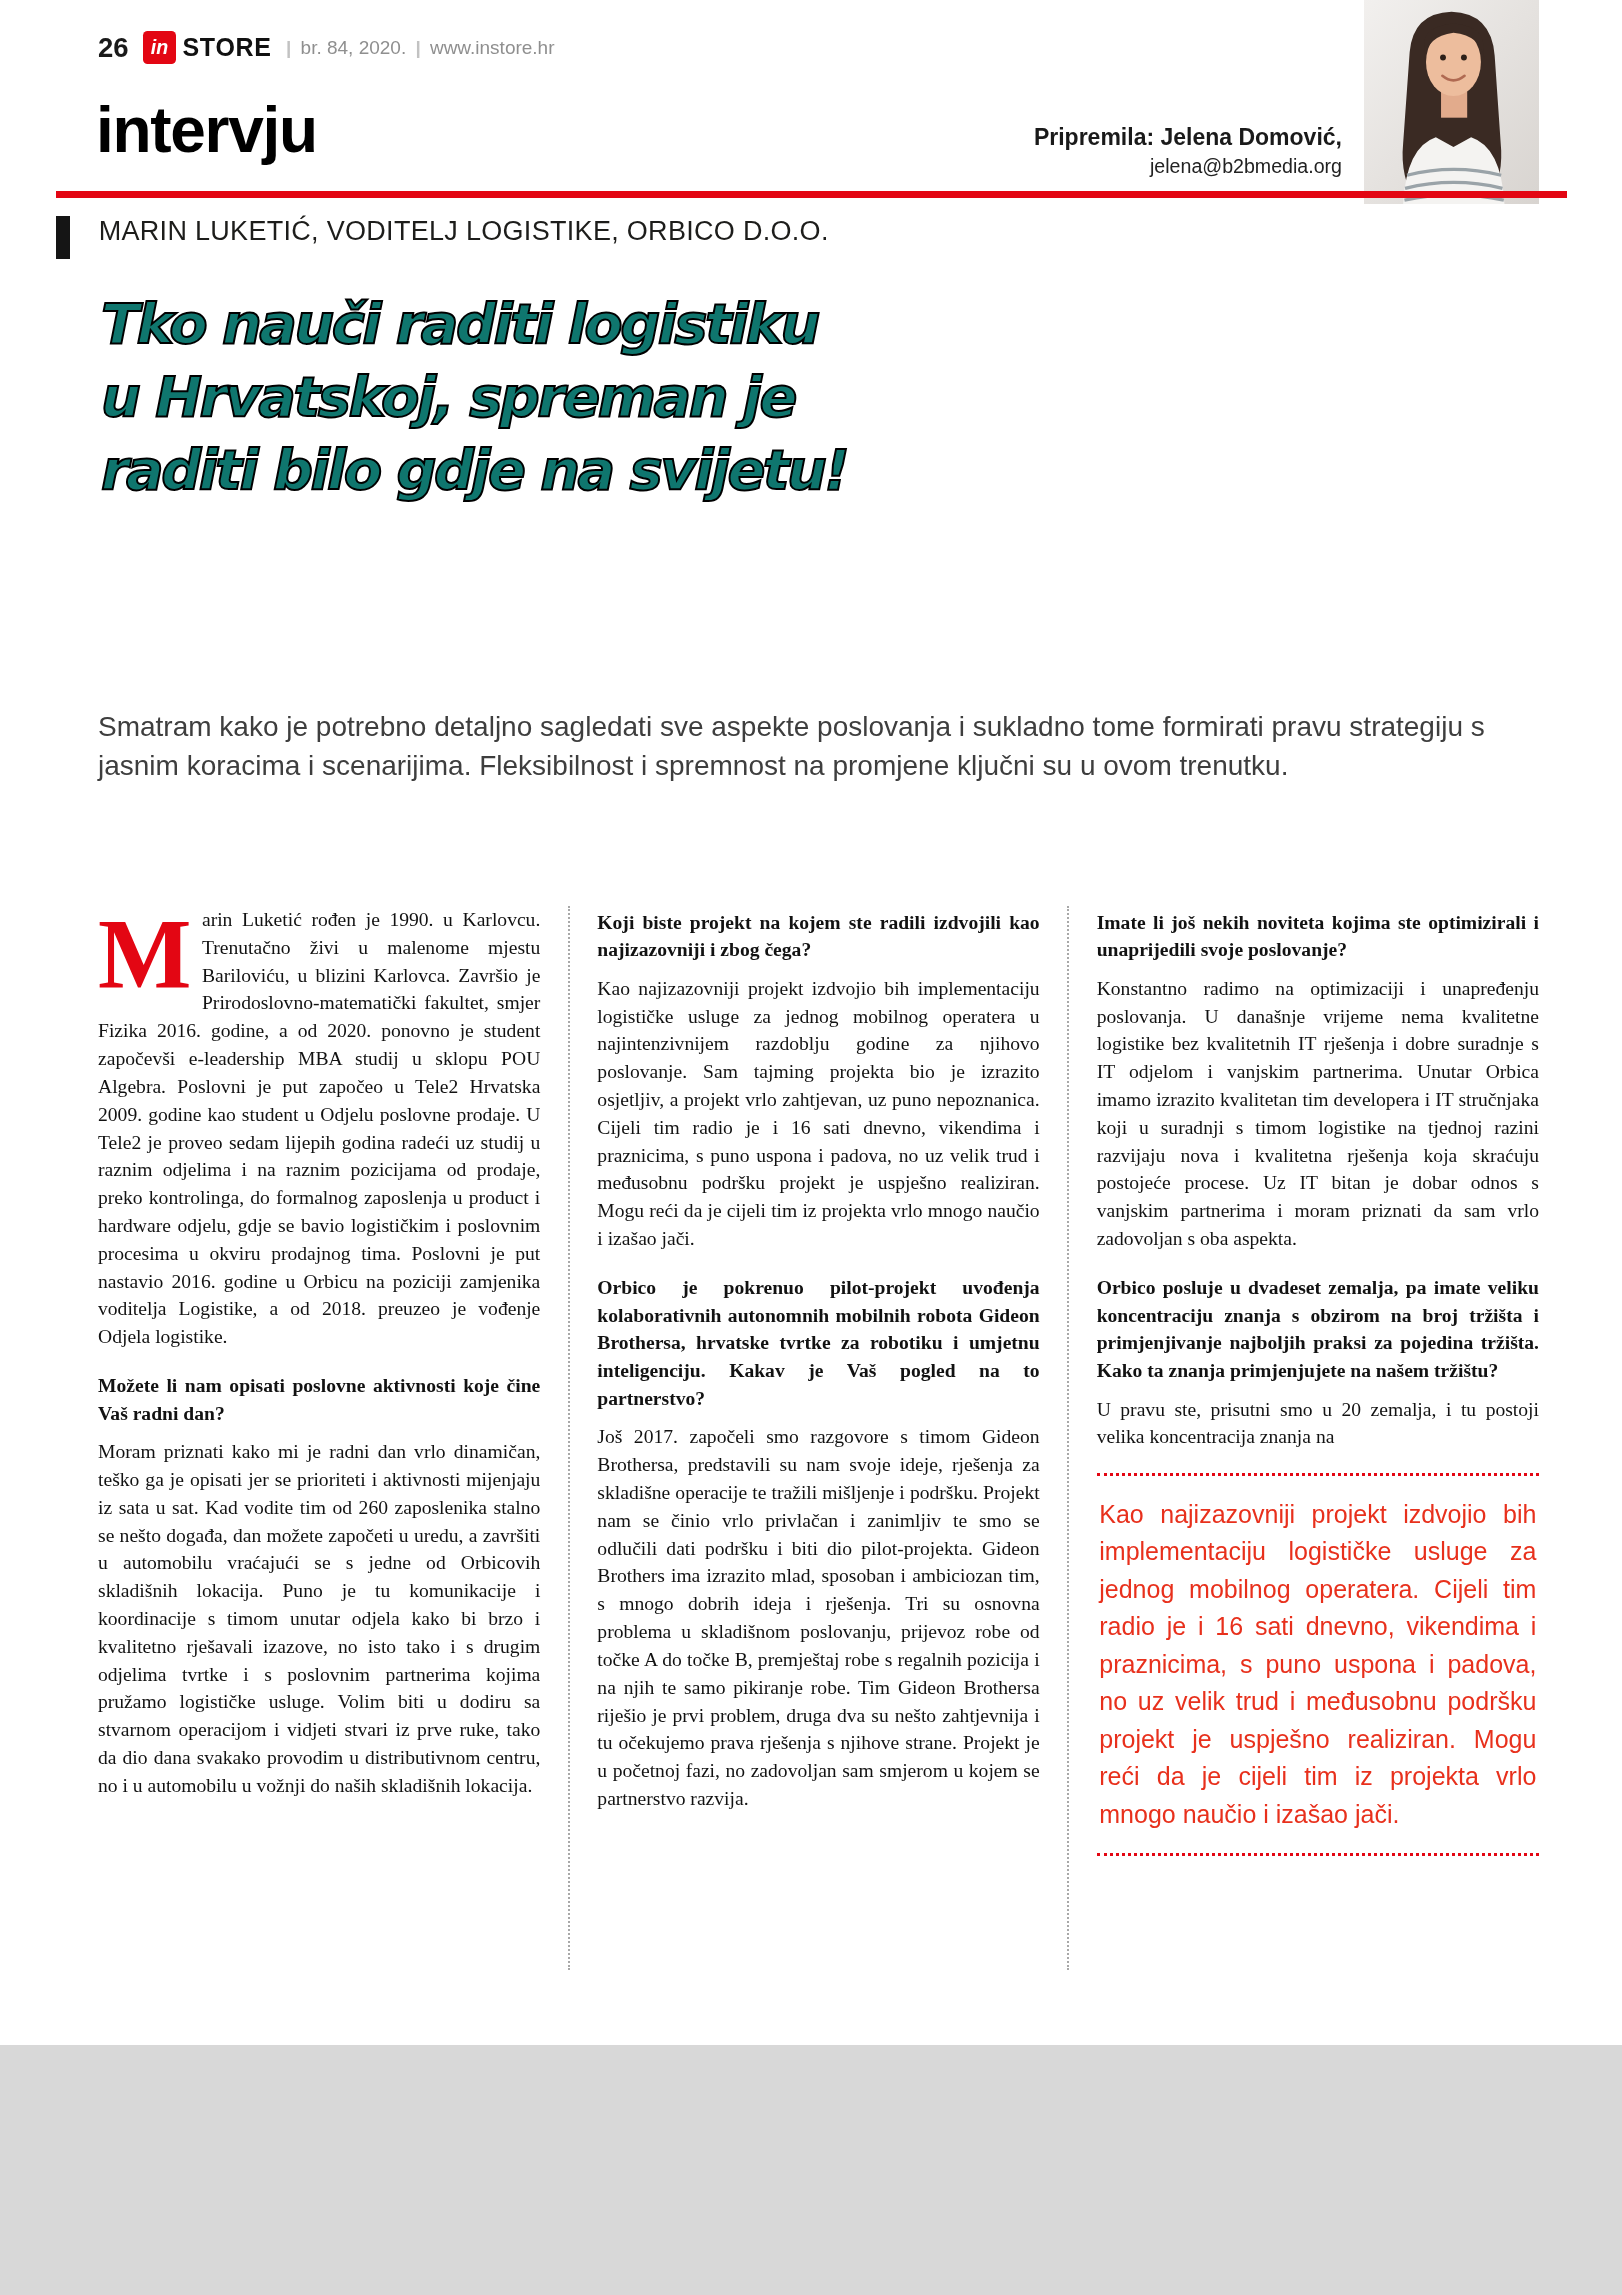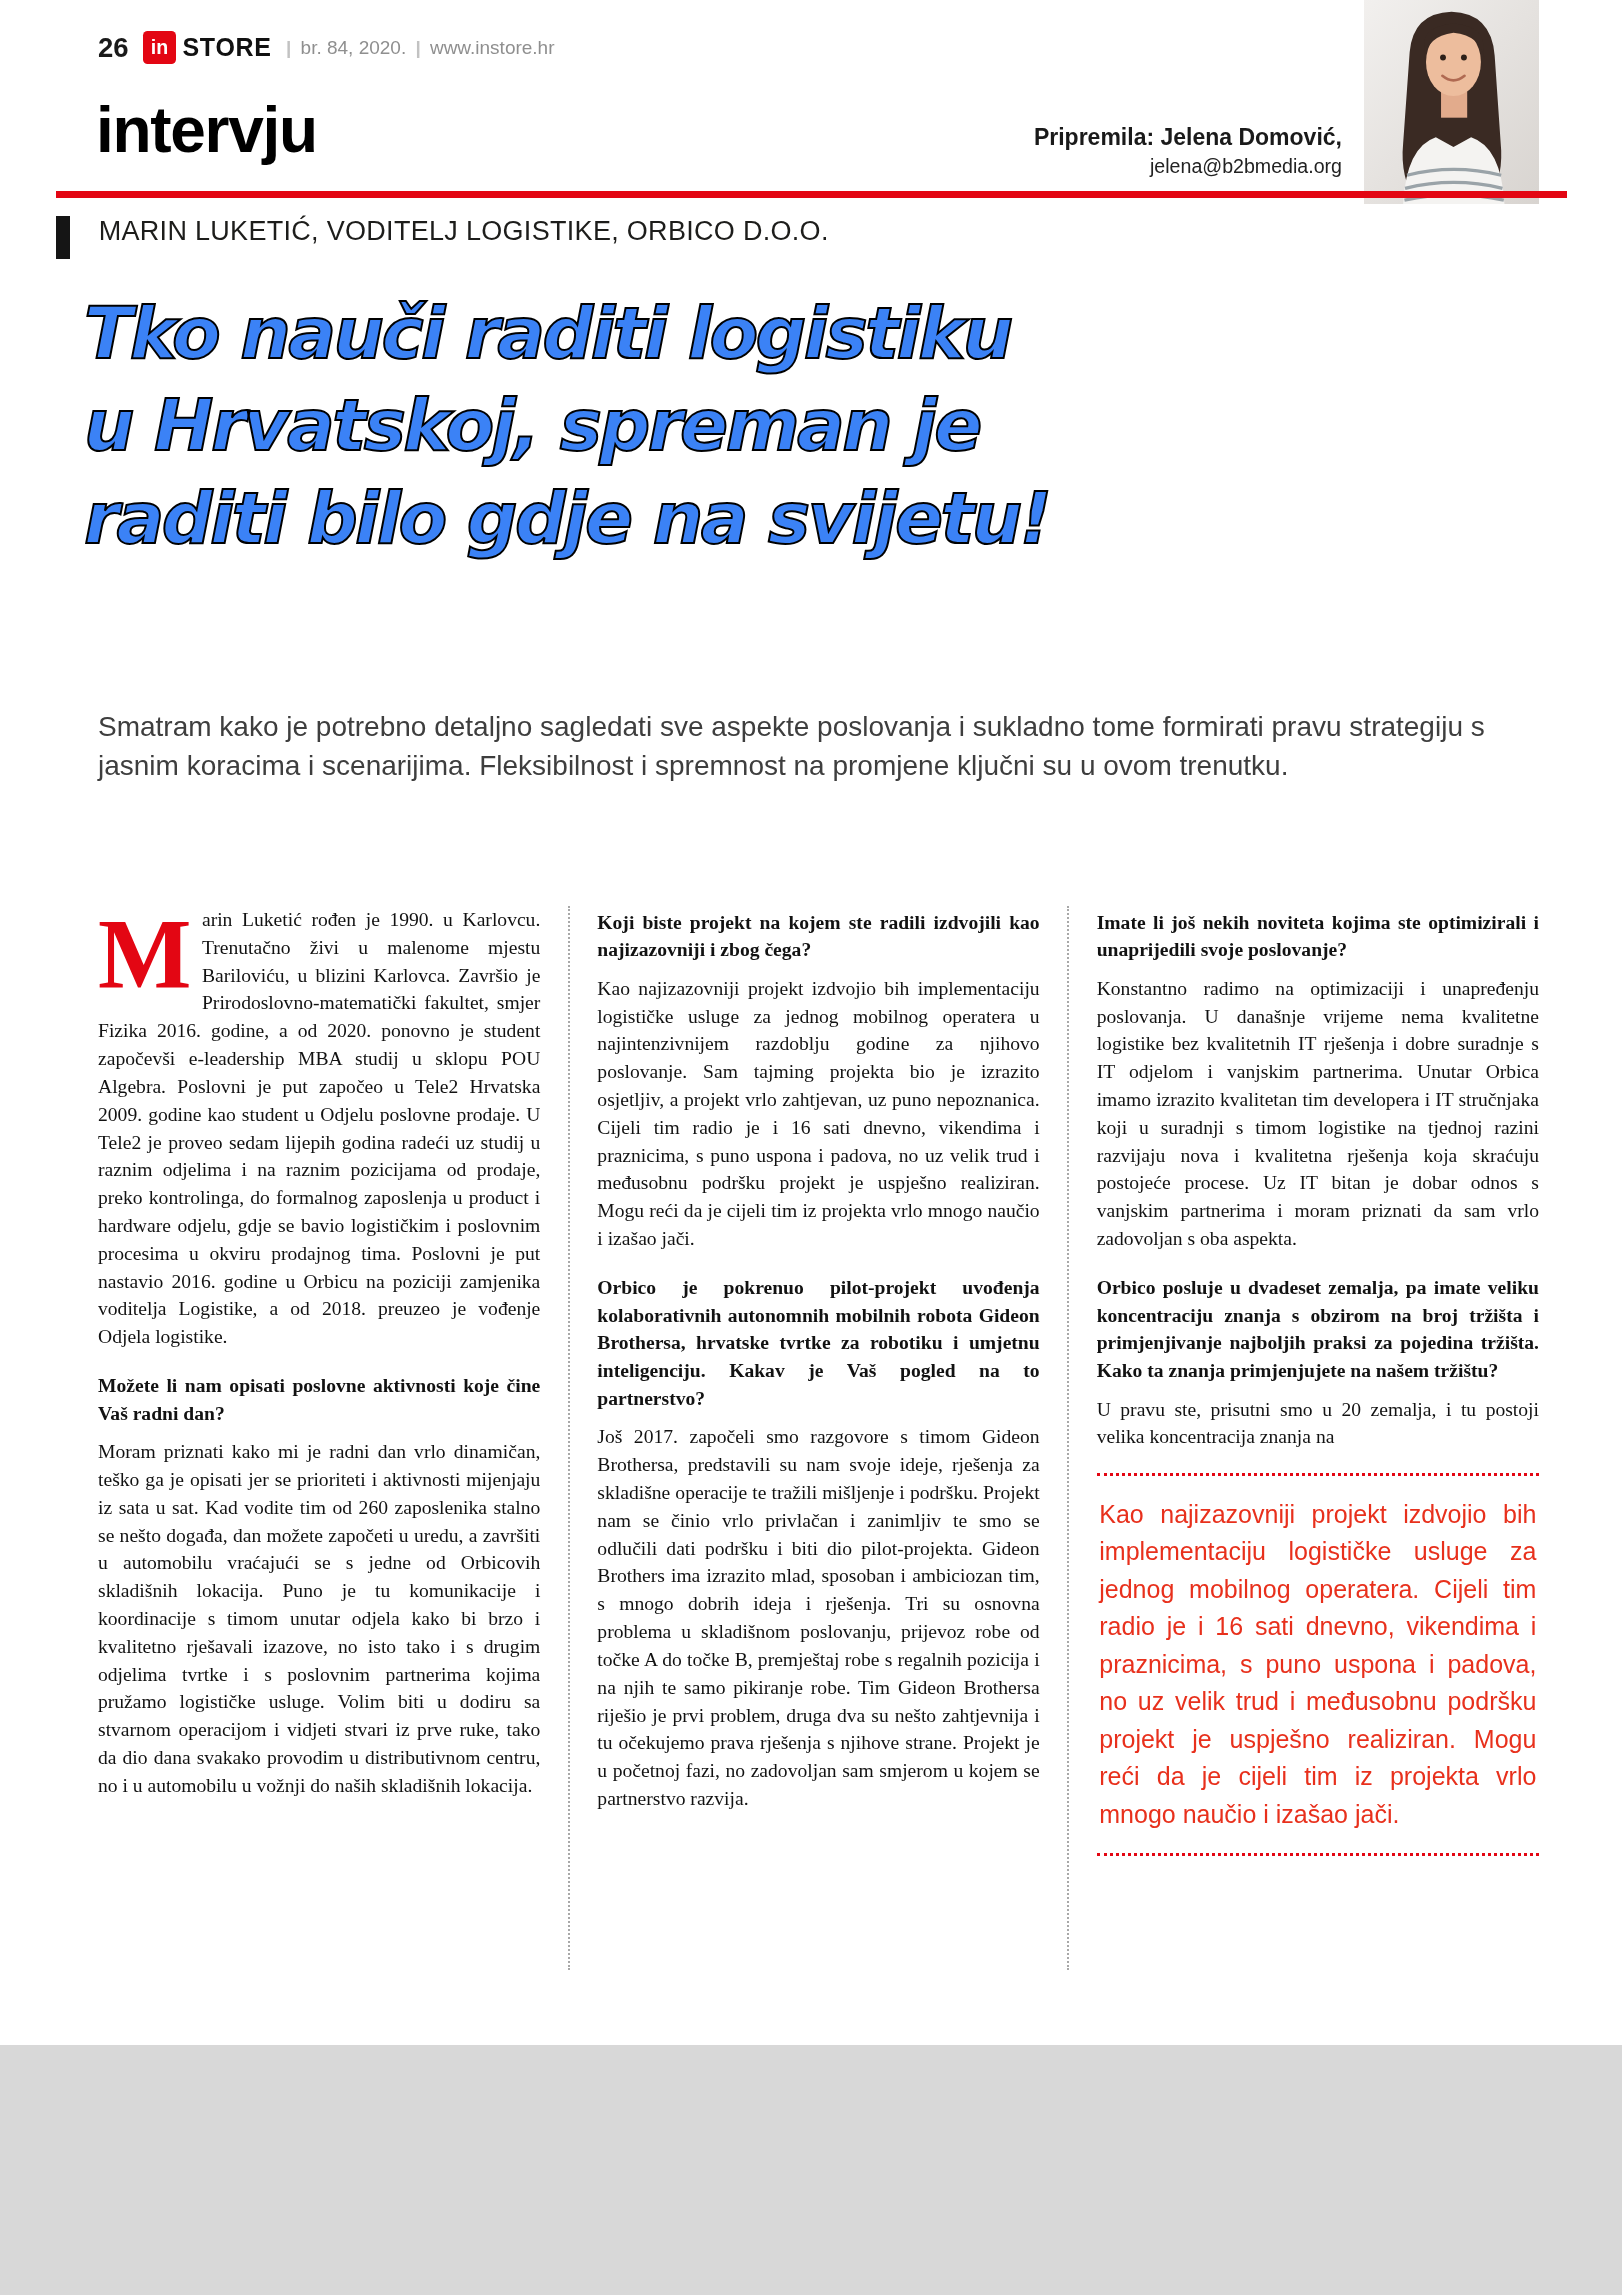--- a/index.html
+++ b/index.html
@@ -5,21 +5,21 @@
   * { margin:0; padding:0; box-sizing:border-box; }
   body { background:#d8d8d8; font-family:"Liberation Sans", sans-serif; }
   .page { position:relative; width:1623px; height:2045px; background:#ffffff; overflow:hidden; margin:0 auto; }
 
   
   .header-left { position:absolute; top:31px; left:98px; display:flex; align-items:center; gap:14.4px; }
   .page-num { font-size:27.5px; font-weight:bold; color:#1a1a1a; }
   .logo { display:flex; align-items:center; gap:6.5px; }
   .logo-box { width:33px; height:33px; background:#e30613; border-radius:4.6px; color:#fff;
               display:flex; align-items:center; justify-content:center;
-              font-weight:bold; font-size:19.6px; }
+              font-style:italic; font-weight:bold; font-size:19.6px; }
   .logo-store { font-size:25px; font-weight:bold; letter-spacing:0.7px; color:#111; }
   .issue-info { display:flex; align-items:center; gap:9.2px; color:#8f8f8f; font-size:19px; }
   .issue-info .pipe { color:#c2c2c2; font-weight:bold; }
 
   .section-title { position:absolute; top:93px; left:96px; font-size:64px; font-weight:bold;
                    letter-spacing:-1.3px; color:#000; }
 
   .byline { position:absolute; top:124px; right:281px; text-align:right; color:#1a1a1a; }
   .byline .prepared { font-size:23px; font-weight:bold; }
   .byline .email { font-size:19.6px; margin-top:3.9px; color:#222; }
@@ -28,23 +28,23 @@
   .author-photo svg { display:block; width:100%; height:100%; }
 
   .red-rule { position:absolute; top:191px; left:56px; right:56px; height:7.2px; background:#e30613; }
 
   
   .kicker { position:absolute; top:216px; left:56px; right:85px; display:flex; align-items:flex-start; }
   .kicker-bar { width:13.7px; height:43px; background:#151515; flex:0 0 auto; }
   .kicker-text { margin-left:29px; font-size:27px; color:#1d1d1b; letter-spacing:0.3px; }
 
   
-  .headline { position:absolute; top:288px; left:84px; right:72px;
+  .headline { position:absolute; top:288px; left:101px; right:72px;
               font-family:"DejaVu Sans", sans-serif; font-weight:bold; font-style:italic;
-              font-size:71px; line-height:1.3; letter-spacing:-2.6px; color:#3b82f6;
+              font-size:56px; line-height:1.3; letter-spacing:-2.6px; color:#0f766e;
               -webkit-text-stroke:2px #000; }
 
   
   .lead { position:absolute; top:708px; left:98px; right:88px;
           font-size:28px; line-height:1.38; color:#3e3e3e; }
 
   
   .cols { position:absolute; top:906px; left:98px; right:84px; bottom:75px; display:flex; }
   .col { flex:1 1 0; padding-right:27.5px; overflow:hidden;
          font-family:"Liberation Serif", serif; font-size:19.6px; line-height:1.42;

